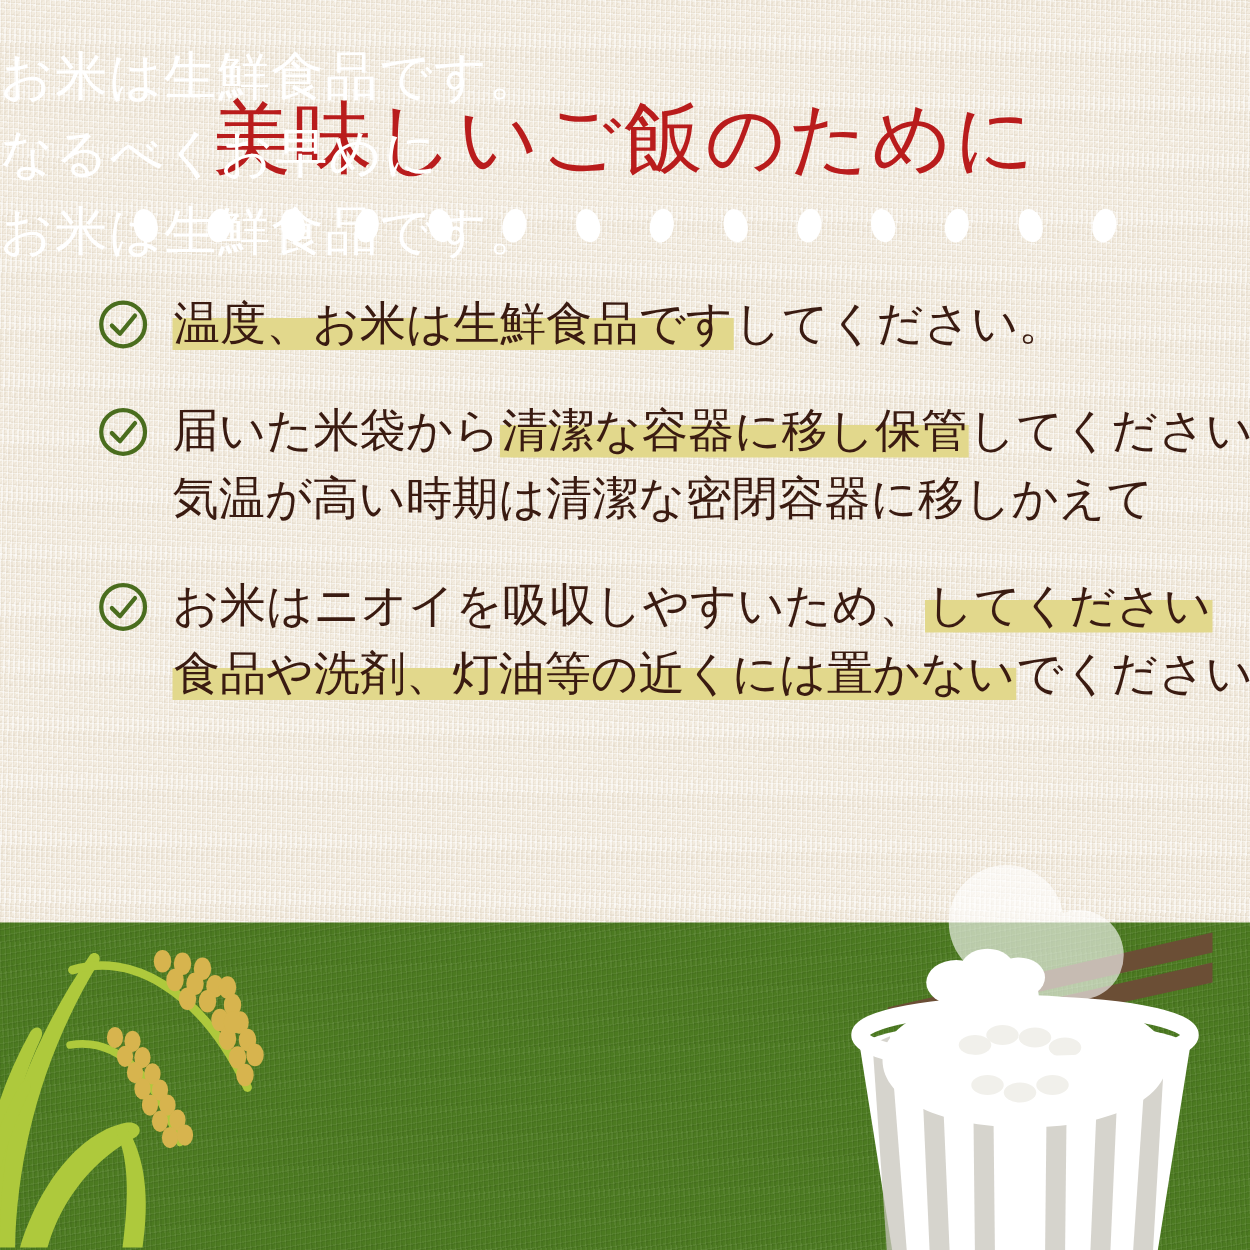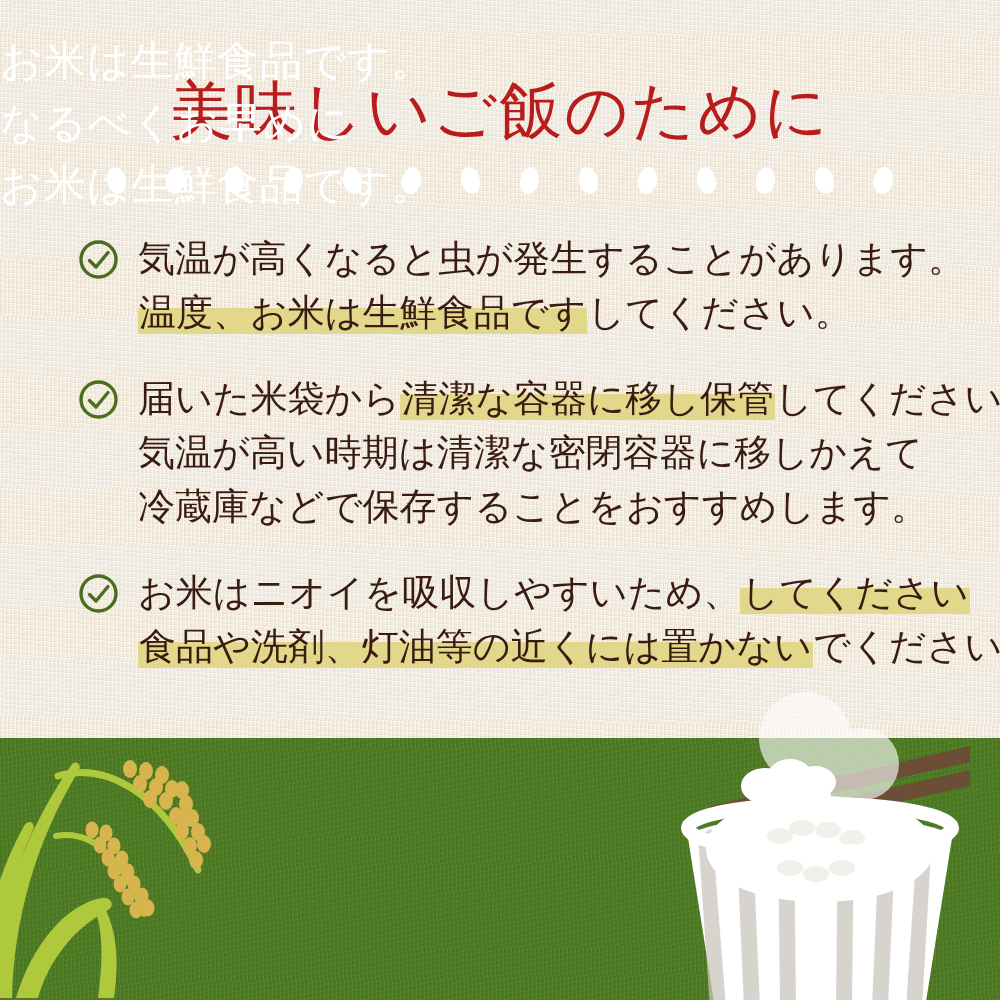--- a/index.html
+++ b/index.html
@@ -196,33 +196,31 @@
   </div>
 
   <div class="checklist" id="checklist">
       <div class="check-item">
         <span class="check-icon">
           <svg viewBox="0 0 41 41" xmlns="http://www.w3.org/2000/svg">
             <circle cx="20.5" cy="20.5" r="17.5" fill="none" stroke="#4a6d1e" stroke-width="3.4"></circle>
             <path d="M11.5 21.5 L18 28 L30 13.5" fill="none" stroke="#4a6d1e" stroke-width="3.4" stroke-linecap="round" stroke-linejoin="round"></path>
           </svg>
         </span>
-        <div class="line"><span>気温が高くなると虫が発生することがあります。</span></div>
         <div class="line"><span class="hl">温度、お米は生鮮食品です</span><span>してください。</span></div>
       </div>
       <div class="check-item">
         <span class="check-icon">
           <svg viewBox="0 0 41 41" xmlns="http://www.w3.org/2000/svg">
             <circle cx="20.5" cy="20.5" r="17.5" fill="none" stroke="#4a6d1e" stroke-width="3.4"></circle>
             <path d="M11.5 21.5 L18 28 L30 13.5" fill="none" stroke="#4a6d1e" stroke-width="3.4" stroke-linecap="round" stroke-linejoin="round"></path>
           </svg>
         </span>
         <div class="line"><span>届いた米袋から</span><span class="hl">清潔な容器に移し保管</span><span>してください。</span></div>
         <div class="line"><span>気温が高い時期は清潔な密閉容器に移しかえて</span></div>
-        <div class="line"><span>冷蔵庫などで保存することをおすすめします。</span></div>
       </div>
       <div class="check-item">
         <span class="check-icon">
           <svg viewBox="0 0 41 41" xmlns="http://www.w3.org/2000/svg">
             <circle cx="20.5" cy="20.5" r="17.5" fill="none" stroke="#4a6d1e" stroke-width="3.4"></circle>
             <path d="M11.5 21.5 L18 28 L30 13.5" fill="none" stroke="#4a6d1e" stroke-width="3.4" stroke-linecap="round" stroke-linejoin="round"></path>
           </svg>
         </span>
         <div class="line"><span>お米はニオイを吸収しやすいため、</span><span class="hl">してください</span></div>
         <div class="line"><span class="hl">食品や洗剤、灯油等の近くには置かない</span><span>でください。</span></div>

